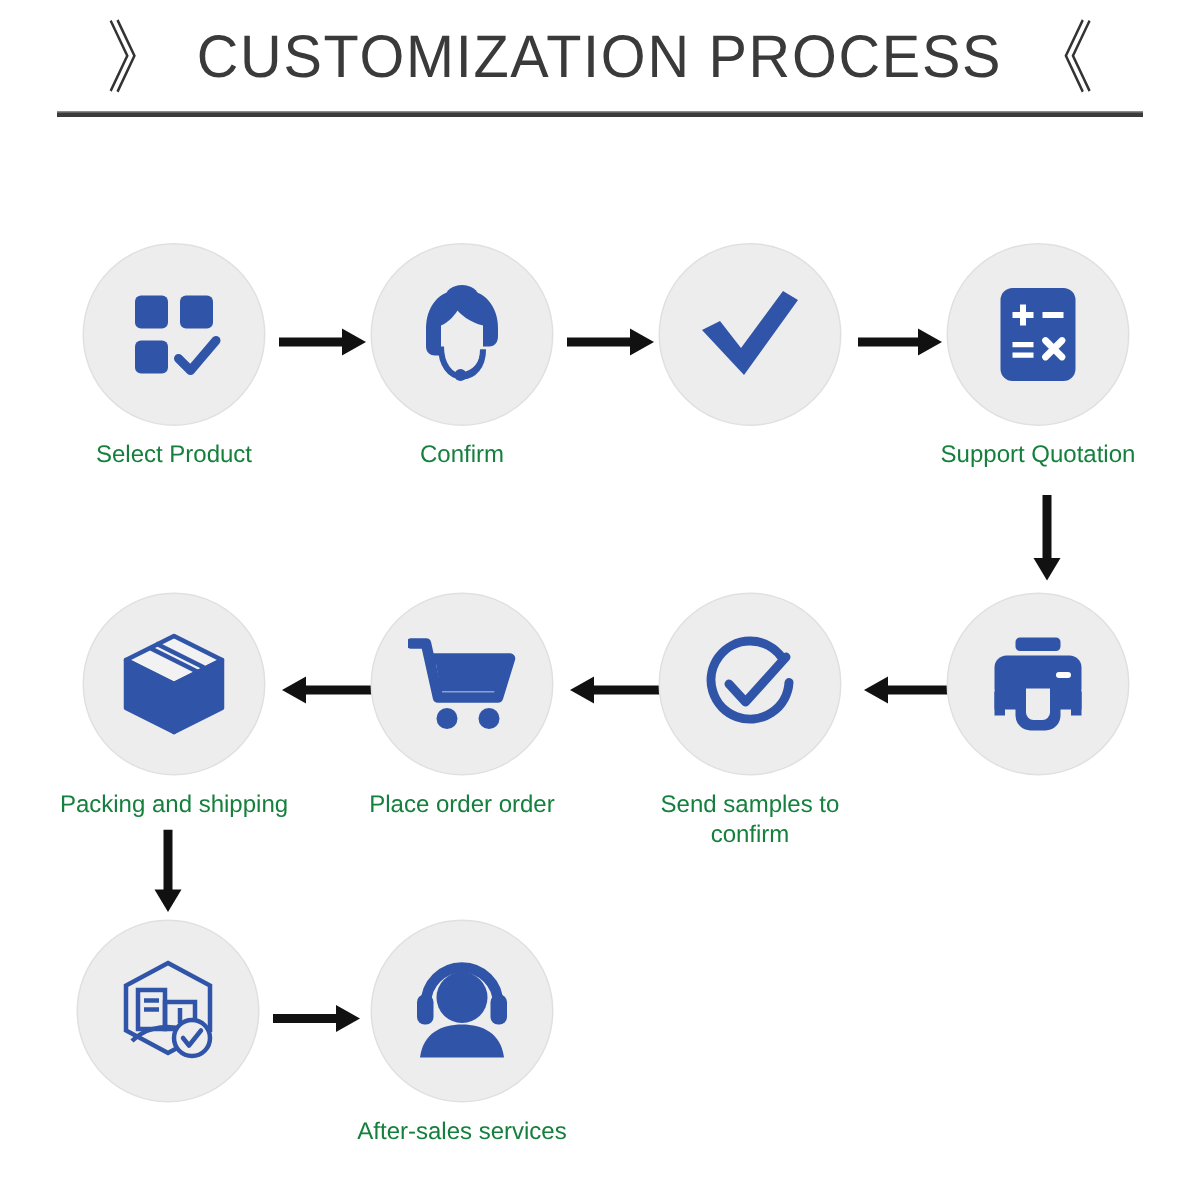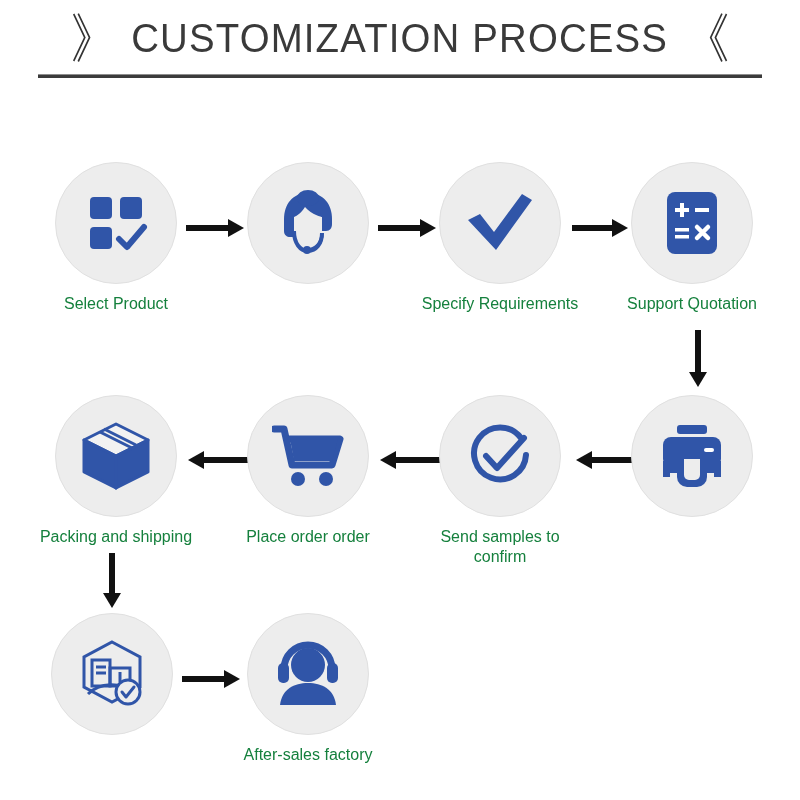--- a/index.html
+++ b/index.html
@@ -135,38 +135,38 @@
       <svg class="icon-svg" width="72" height="72" viewBox="0 0 72 72">
         <path d="M36 6 C20 6 12 18 12 32 L12 44 C12 48 15 50 18 50 L22 50 L22 30 C22 30 28 28 33 20 C40 28 50 30 50 30 L50 44 L54 44 C58 44 60 41 60 37 L60 32 C60 18 52 6 36 6 Z" fill="#3055a8"></path>
         <ellipse cx="36" cy="11" rx="11" ry="8" fill="#3055a8"></ellipse>
         <path d="M22 44 C22 56 28 64 36 64 C44 64 50 57 50 46" fill="none" stroke="#3055a8" stroke-width="4"></path>
         <path d="M50 46 C50 56 44 62 36 63" fill="none" stroke="#3055a8" stroke-width="3.5"></path>
         <circle cx="35" cy="63" r="4" fill="#3055a8"></circle>
         <rect x="30" y="61" width="8" height="4" rx="2" fill="#3055a8"></rect>
       </svg>
     </span>
   </div>
+  <div class="node-label">Confirm</div>
 </div>
 
 <div class="arrow-h" style="left:378px; top:214px;">
   <svg width="60" height="28" viewBox="0 0 60 28">
     <rect x="0" y="11" width="44" height="6" fill="#111111"></rect>
     <path d="M42 5 L58 14 L42 23 Z" fill="#111111"></path>
   </svg>
 </div>
 
 <div class="node" style="left:420px; top:162px;">
   <div class="circle">
     <span>
       <svg class="icon-svg" width="72" height="66" viewBox="0 0 72 66">
         <path d="M4 30 L16 24 L30 42 L58 4 L68 10 L32 60 Z" fill="#3055a8"></path>
       </svg>
     </span>
   </div>
-  <div class="node-label">Specify Requirements</div>
 </div>
 
 <div class="arrow-h" style="left:572px; top:214px;">
   <svg width="58" height="28" viewBox="0 0 58 28">
     <rect x="0" y="11" width="42" height="6" fill="#111111"></rect>
     <path d="M40 5 L56 14 L40 23 Z" fill="#111111"></path>
   </svg>
 </div>
 
 <div class="node" style="left:612px; top:162px;">
@@ -308,14 +308,14 @@
     <span>
       <svg class="icon-svg" width="72" height="66" viewBox="0 0 72 66">
         <circle cx="36" cy="24" r="17" fill="#3055a8"></circle>
         <path d="M12 28 A24 24 0 0 1 60 28" fill="none" stroke="#3055a8" stroke-width="7"></path>
         <rect x="6" y="22" width="11" height="20" rx="5" fill="#3055a8"></rect>
         <rect x="55" y="22" width="11" height="20" rx="5" fill="#3055a8"></rect>
         <path d="M8 64 C10 48 22 42 36 42 C50 42 62 48 64 64 Z" fill="#3055a8"></path>
       </svg>
     </span>
   </div>
-  <div class="node-label">After-sales factory</div>
+  <div class="node-label">After-sales services</div>
 </div>
 
 </body></html>

